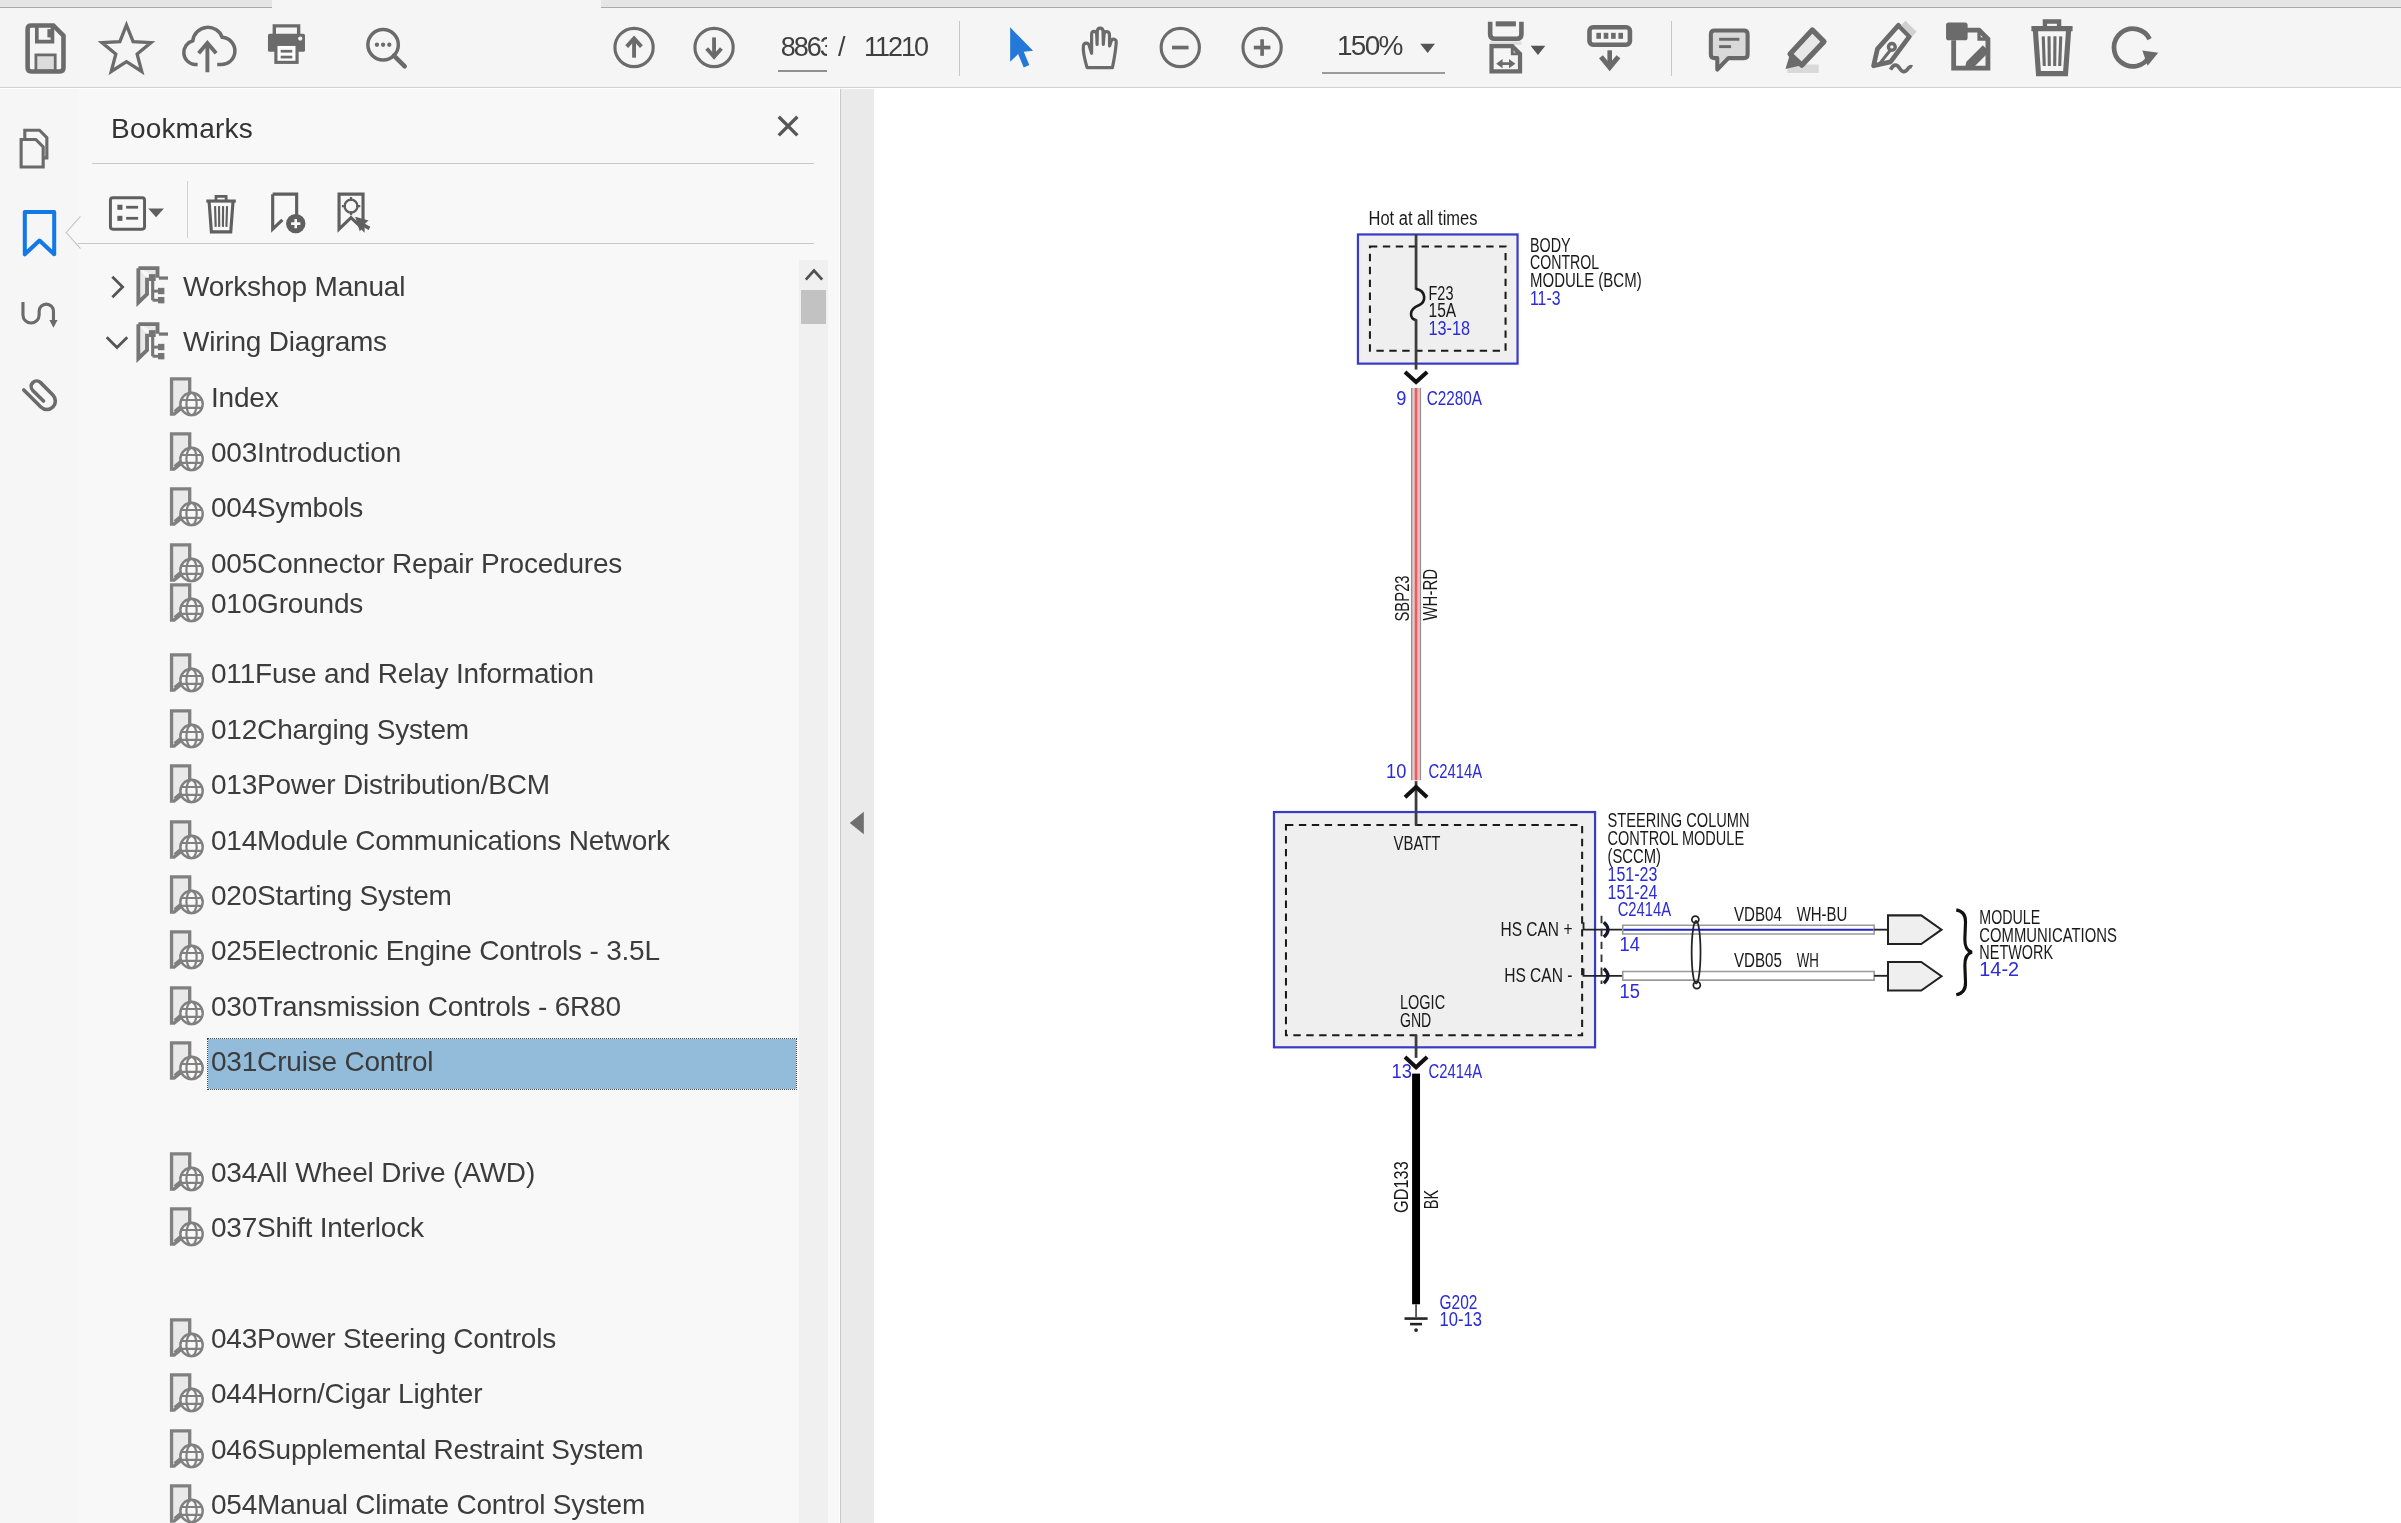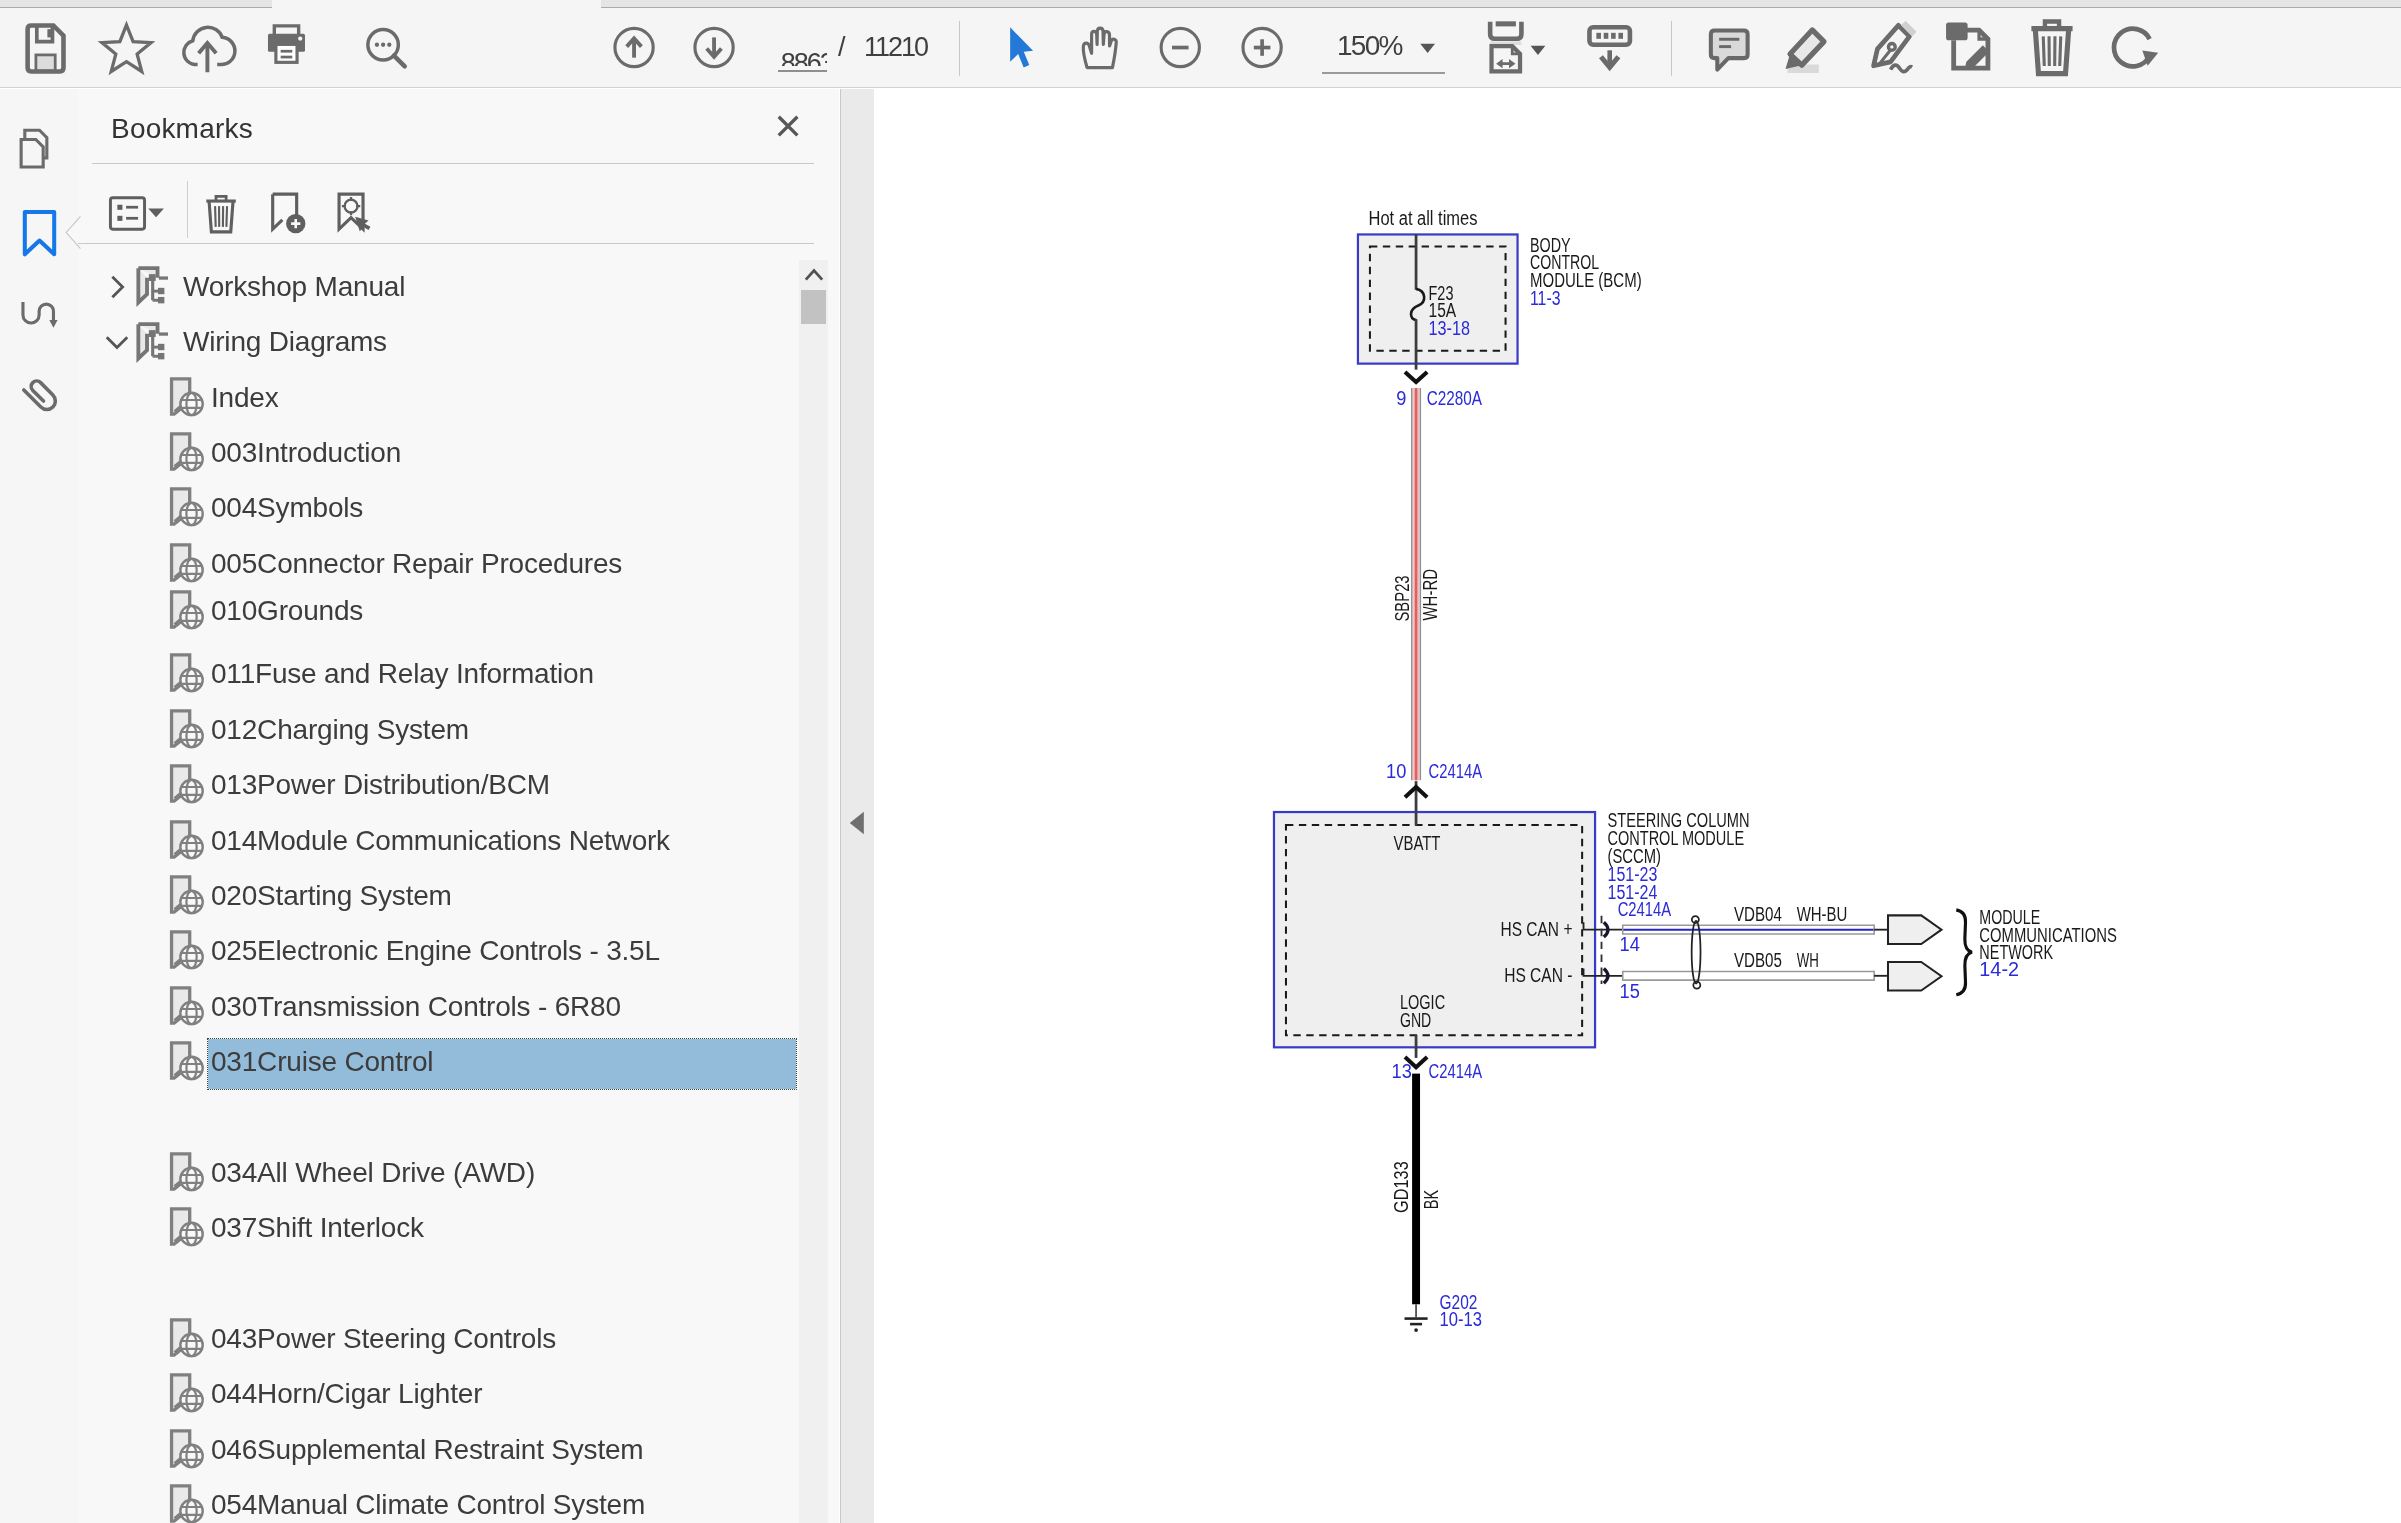--- a/index.html
+++ b/index.html
@@ -176,21 +176,21 @@
  </g>
 
  <g transform="translate(2315,43) scale(1.28)">
   <path d="M 14.2 7.2 A 16 16 0 1 1 14.2 -7.2" stroke-width="4"></path>
   <path d="M 8 2.5 L 21.5 4.5 L 12.5 15.5 Z" fill="#6b6b6b" stroke="none"></path>
  </g>
 </g>
 </svg>
 
 <div class="abs" style="left:778px;top:27px;width:49px;height:39px;overflow:hidden;">
-  <span style="font-size:27px;color:#3f3f3f;letter-spacing:-2px;position:absolute;left:2.8px;top:21px;">8863</span>
+  <span style="font-size:27px;color:#3f3f3f;letter-spacing:-2px;position:absolute;left:2.8px;top:5px;">8863</span>
 </div>
 <div class="abs" style="left:778px;top:70px;width:49px;height:1.8px;background:#8f8f8f;"></div>
 <div class="abs" style="left:838px;top:32px;font-size:27px;color:#3f3f3f;">/</div>
 <div class="abs" style="left:864px;top:32px;font-size:27px;letter-spacing:-2px;color:#3f3f3f;">11210</div>
 <div class="abs" style="left:1337px;top:30px;font-size:28px;letter-spacing:-1.7px;color:#3f3f3f;">150%</div>
 <div class="abs" style="left:1322px;top:72px;width:123px;height:1.8px;background:#9a9a9a;"></div>
 
 <svg class="abs" style="left:0;top:89px" width="79" height="461" viewBox="0 0 86 500">
  <g fill="none" stroke="#6b6b6b" stroke-width="3.2">
 
@@ -332,21 +332,21 @@
 <div class="row" style="top:292px">
 <span style="position:absolute;left:90px;top:5.5px"><svg class="cicon" width="37" height="44" viewBox="0 0 40 48">
           <path d="M 3.7 3.2 H 23.5 V 28 L 6.5 41.5 H 3.7 Z" fill="#e9e9e9" stroke="#808080" stroke-width="3.6"></path>
           <path d="M 23.5 25 L 7 38.5" stroke="#808080" stroke-width="3.2" fill="none"></path>
           <circle cx="25.5" cy="30.5" r="12.2" fill="#f8f8f8" stroke="#808080" stroke-width="2.6"></circle>
           <ellipse cx="25.5" cy="30.5" rx="5.6" ry="12.2" fill="none" stroke="#808080" stroke-width="2.4"></ellipse>
           <path d="M 14 26.2 H 37 M 14 34.8 H 37" stroke="#808080" stroke-width="2.4" fill="none"></path>
         </svg></span>
 <span class="rtext" style="left:133px">005Connector Repair Procedures</span>
 </div>
-<div class="row" style="top:339px">
+<div class="row" style="top:332px">
 <span style="position:absolute;left:90px;top:5.5px"><svg class="cicon" width="37" height="44" viewBox="0 0 40 48">
           <path d="M 3.7 3.2 H 23.5 V 28 L 6.5 41.5 H 3.7 Z" fill="#e9e9e9" stroke="#808080" stroke-width="3.6"></path>
           <path d="M 23.5 25 L 7 38.5" stroke="#808080" stroke-width="3.2" fill="none"></path>
           <circle cx="25.5" cy="30.5" r="12.2" fill="#f8f8f8" stroke="#808080" stroke-width="2.6"></circle>
           <ellipse cx="25.5" cy="30.5" rx="5.6" ry="12.2" fill="none" stroke="#808080" stroke-width="2.4"></ellipse>
           <path d="M 14 26.2 H 37 M 14 34.8 H 37" stroke="#808080" stroke-width="2.4" fill="none"></path>
         </svg></span>
 <span class="rtext" style="left:133px">010Grounds</span>
 </div>
 <div class="row" style="top:402px">

